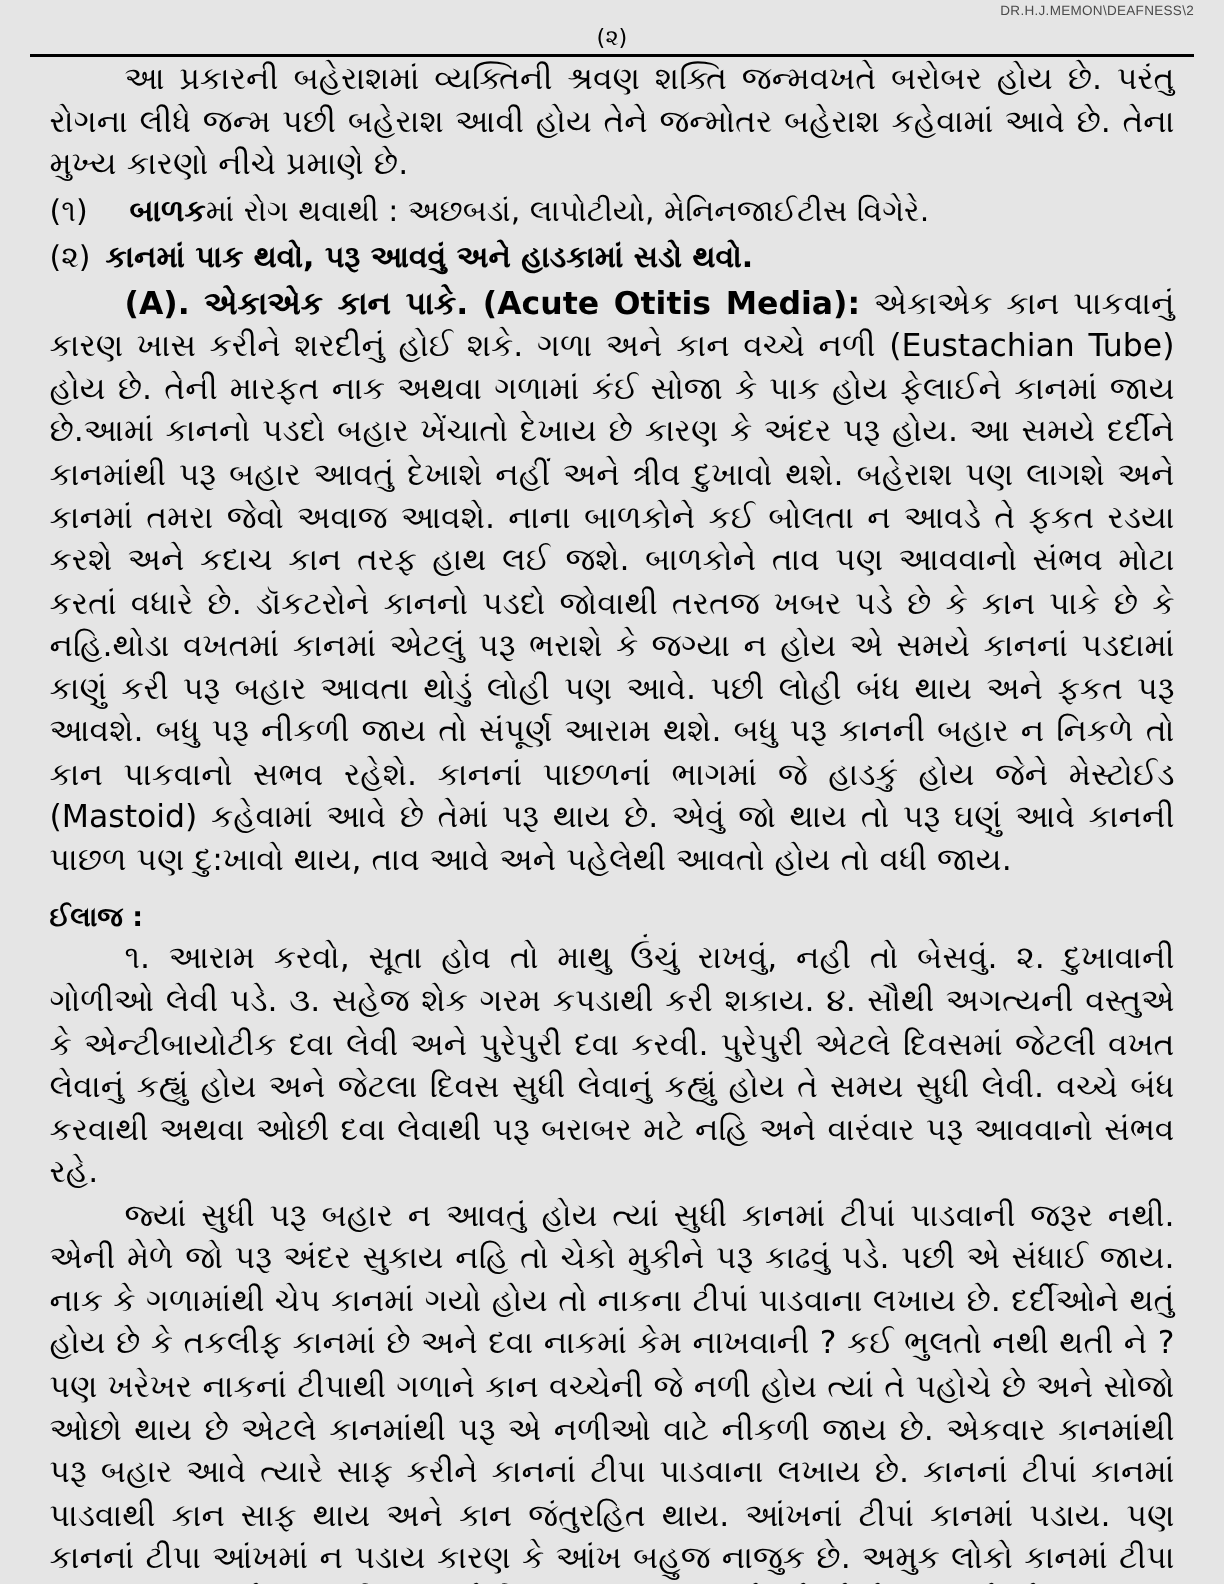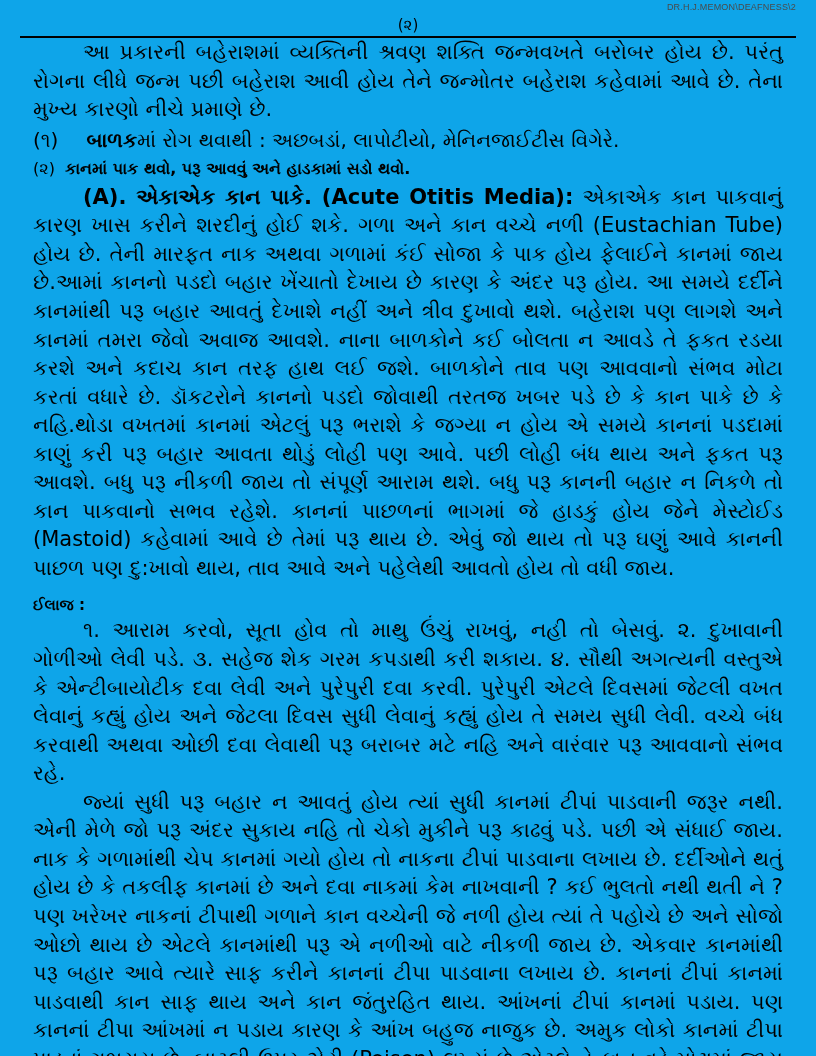--- a/index.html
+++ b/index.html
@@ -5,21 +5,21 @@
   html, body {
     margin: 0;
     padding: 0;
     background: #ffffff;
   }
   .page {
     position: relative;
     width: 816px;
     height: 1056px;
     margin: 0 auto;
-    background: #0ea5e9;
+    background: #e5e5e5;
     color: #000000;
     box-sizing: border-box;
     padding: 2px 20px 0 20px;
     font-family: "DejaVu Sans", "Liberation Sans", sans-serif;
     overflow: hidden;
   }
   .doc-ref {
     text-align: right;
     font-size: 9px;
     letter-spacing: 0.2px;
@@ -58,21 +58,21 @@
   .cause-item {
     font-size: 20px;
     line-height: 1.36;
     margin: 3px 0 2px 0;
   }
   .cause-num {
     display: inline-block;
     margin-right: 28px;
   }
   .section-heading {
-    font-size: 16px;
+    font-size: 20px;
     line-height: 1.25;
     margin: 5px 0 4px 0;
   }
   .section-num {
     font-weight: 400;
     display: inline-block;
     margin-right: 10px;
   }
   .section-title-text {
     font-weight: 700;
@@ -83,21 +83,21 @@
     text-align: left;
     margin: 1px 0 1px 0;
   }
   .lead-bold {
     font-weight: 700;
   }
   .acute-lead {
     font-weight: 700;
   }
   .treat-heading {
-    font-size: 15px;
+    font-size: 18px;
     font-weight: 700;
     margin: 14px 0 2px 0;
   }
 </style>
 </head>
 <body>
 
 <div class="page">
 
   <div class="doc-ref">DR.H.J.MEMON\DEAFNESS\2</div>

